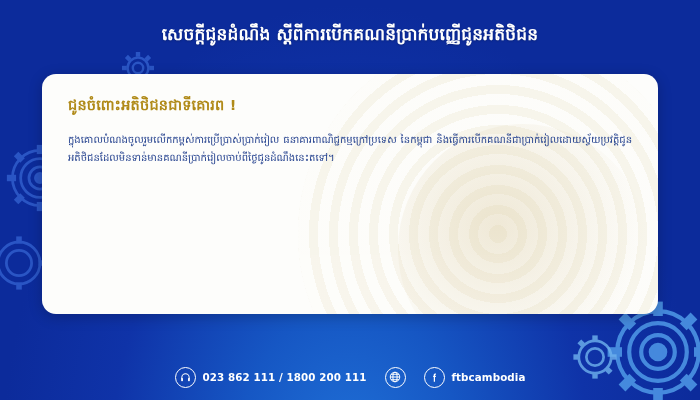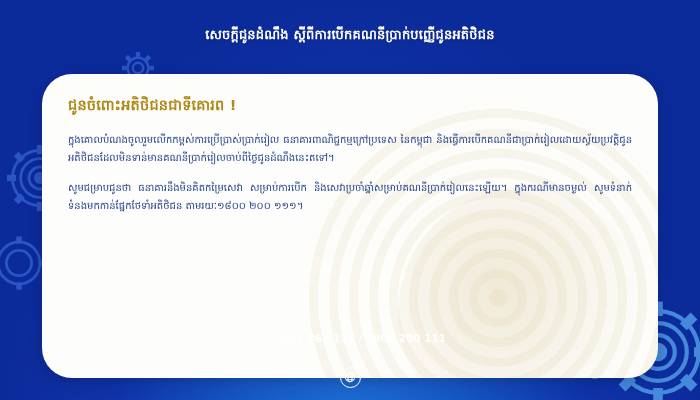--- a/index.html
+++ b/index.html
@@ -17,28 +17,28 @@
   
   .gearwrap{position:absolute;inset:0;pointer-events:none;}
   .gear{position:absolute;border-radius:50%;}
   .gear svg{display:block;}
   
   .header{
     position:absolute;left:0;top:0;width:700px;height:70px;
     display:flex;align-items:center;justify-content:center;
   }
   .title{
-    color:#ffffff;font-size:13px;font-weight:bold;letter-spacing:.2px;
+    color:#ffffff;font-size:17px;font-weight:bold;letter-spacing:.2px;
     text-align:right;white-space:nowrap;
     text-shadow:0 1px 2px rgba(0,0,0,.22);
   }
   
   .card{
-    position:absolute;left:42px;top:74px;width:616px;height:304px;
-    background:#fdfdfb;border-radius:30px;overflow:hidden;
+    position:absolute;left:42px;top:74px;width:616px;height:240px;
+    background:#fdfdfb;border-radius:14px;overflow:hidden;
     box-shadow:0 3px 14px rgba(0,0,0,.22);
   }
   .card-watermark{
     position:absolute;right:-40px;bottom:-120px;width:400px;height:400px;
     border-radius:50%;
     background:
       repeating-radial-gradient(circle at 50% 50%,
         rgba(222,206,163,.30) 0px, rgba(222,206,163,.30) 9px,
         rgba(250,248,240,.22) 9px, rgba(250,248,240,.22) 20px);
     opacity:.55;
@@ -54,21 +54,21 @@
     letter-spacing:.2px;
   }
   .para{
     color:#1f3d8c;font-size:10px;line-height:1.75;margin:0 0 13px 0;
     text-align:justify;
   }
   .para:last-child{margin-bottom:0;}
   
   .footer{
     position:absolute;left:0;bottom:0;width:700px;height:46px;
-    display:flex;align-items:center;justify-content:center;gap:18px;flex-direction:column;
+    display:flex;align-items:center;justify-content:center;gap:18px;
   }
   .fitem{display:flex;align-items:center;gap:7px;}
   .fico{
     width:19px;height:19px;border-radius:50%;
     border:1.4px solid #ffffff;display:flex;align-items:center;justify-content:center;
     color:#ffffff;flex:0 0 auto;
   }
   .fico svg{display:block;}
   .ftxt{color:#ffffff;font-size:10.3px;font-weight:bold;white-space:nowrap;letter-spacing:.1px;}
 </style>
@@ -189,21 +189,20 @@
   <div class="header">
     <div class="title">សេចក្ដីជូនដំណឹង ស្ដីពីការបើកគណនីប្រាក់បញ្ញើជូនអតិថិជន</div>
   </div>
 
   <div class="card">
     <div class="card-watermark"></div>
     <div class="card-watermark2"></div>
     <div class="card-inner">
       <div class="greeting">ជូនចំពោះអតិថិជនជាទីគោរព !</div>
       <p class="para">ក្នុងគោលបំណងចូលរួមលើកកម្ពស់ការប្រើប្រាស់ប្រាក់រៀល ធនាគារពាណិជ្ជកម្មក្រៅប្រទេស នៃកម្ពុជា និងធ្វើការបើកគណនីជាប្រាក់រៀលដោយស្វ័យប្រវត្តិជូនអតិថិជនដែលមិនទាន់មានគណនីប្រាក់រៀលចាប់ពីថ្ងៃជូនដំណឹងនេះតទៅ។</p>
-      <p class="para">សូមជម្រាបជូនថា ធនាគារនឹងមិនគិតកម្រៃសេវា សម្រាប់ការបើក និងសេវាប្រចាំឆ្នាំសម្រាប់គណនីប្រាក់រៀលនេះឡើយ។ ក្នុងករណីមានចម្ងល់ សូមទំនាក់ទំនងមកកាន់ផ្នែកថែទាំអតិថិជន តាមរយៈ១៨០០ ២០០ ១១១។</p>
     </div>
   </div>
 
   <div class="footer">
 
     <div class="fitem">
       <span class="fico">
         <svg width="11" height="11" viewBox="0 0 24 24" fill="none" stroke="#fff" stroke-width="2.2" stroke-linecap="round">
           <path d="M4 14v-2a8 8 0 0 1 16 0v2"></path>
           <rect x="2.5" y="13" width="4" height="7" rx="1.6" fill="#fff" stroke="none"></rect>

